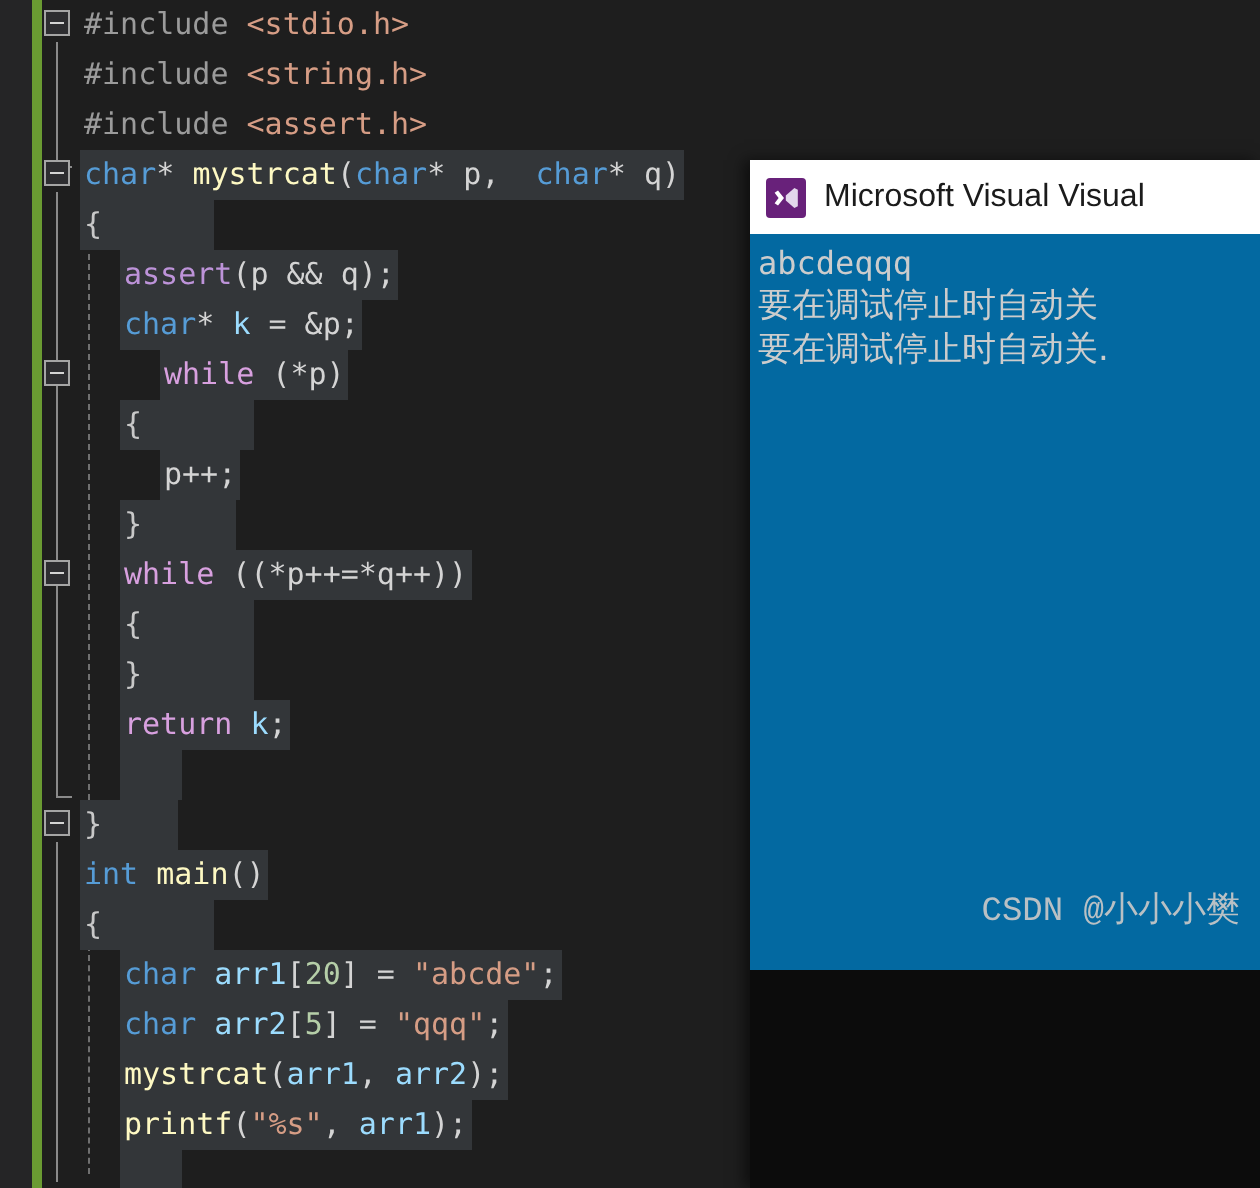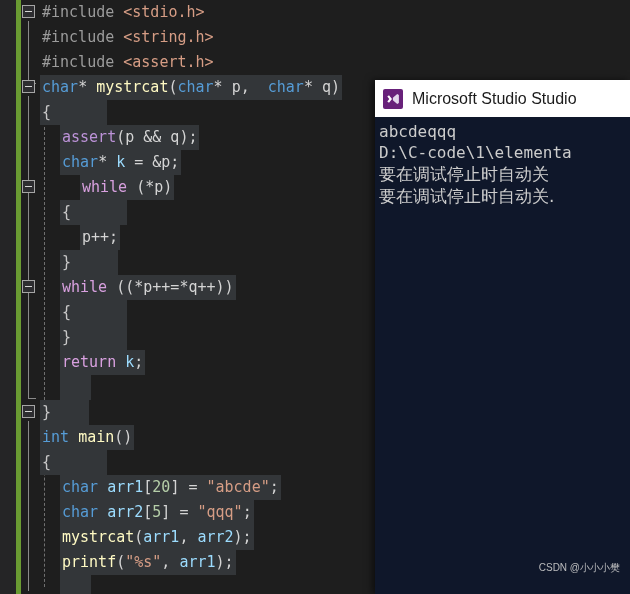--- a/index.html
+++ b/index.html
@@ -147,44 +147,44 @@
   }
   #vs-icon svg { display:block; }
   #console-title {
     font-family: "Liberation Sans", sans-serif;
     font-size: 16px;
     color: #1B1B1B;
     white-space: nowrap;
   }
   #console-body {
     position: relative;
-    height: 477px;
-    background: #0f172a;
+    height: 368px;
+    background: #0369a1;
     padding: 4px 0 0 4px;
     box-sizing: border-box;
     overflow: hidden;
   }
   .cline {
     font-family: "DejaVu Sans Mono", monospace;
     font-size: 16px;
     line-height: 21px;
     color: #CCCCCC;
     white-space: pre;
   }
   .cline.cjk {
     font-family: "DejaVu Sans", sans-serif;
     font-size: 17px;
     line-height: 22px;
   }
   #watermark {
     position: absolute;
     right: 10px;
     bottom: 19px;
-    font-family: Liberation Sans, sans-serif;
-    font-size: 10px;
+    font-family: Liberation Mono, monospace;
+    font-size: 17px;
     color: #C7C7C7;
     white-space: nowrap;
     opacity: 0.93;
   }
 </style>
 </head>
 <body>
 
 <div id="screen">
 
@@ -244,24 +244,23 @@
   </div>
 
   <div id="console-window">
     <div id="console-titlebar">
       <div id="vs-icon">
         <svg width="14" height="14" viewBox="0 0 14 14" aria-hidden="true">
           <path d="M1.3 4.4 L3.0 3.3 L6.0 7.0 L3.0 10.7 L1.3 9.6 L3.3 7.0 Z" fill="#FFFFFF"></path>
           <path d="M11.2 2.0 L12.9 2.9 L12.9 11.1 L11.2 12.0 L6.9 8.2 L6.9 5.8 Z" fill="#E3D7EC"></path>
         </svg>
       </div>
-      <div id="console-title">Microsoft Studio Studio</div>
+      <div id="console-title">Microsoft Visual Visual</div>
     </div>
     <div id="console-body">
       <div class="cline">abcdeqqq</div>
-      <div class="cline">D:\C-code\1\elementa</div>
       <div class="cline cjk">要在调试停止时自动关</div>
       <div class="cline cjk">要在调试停止时自动关. </div>
       <div id="watermark">CSDN @小小小樊</div>
     </div>
   </div>
 
 </div>
 
 </body></html>

